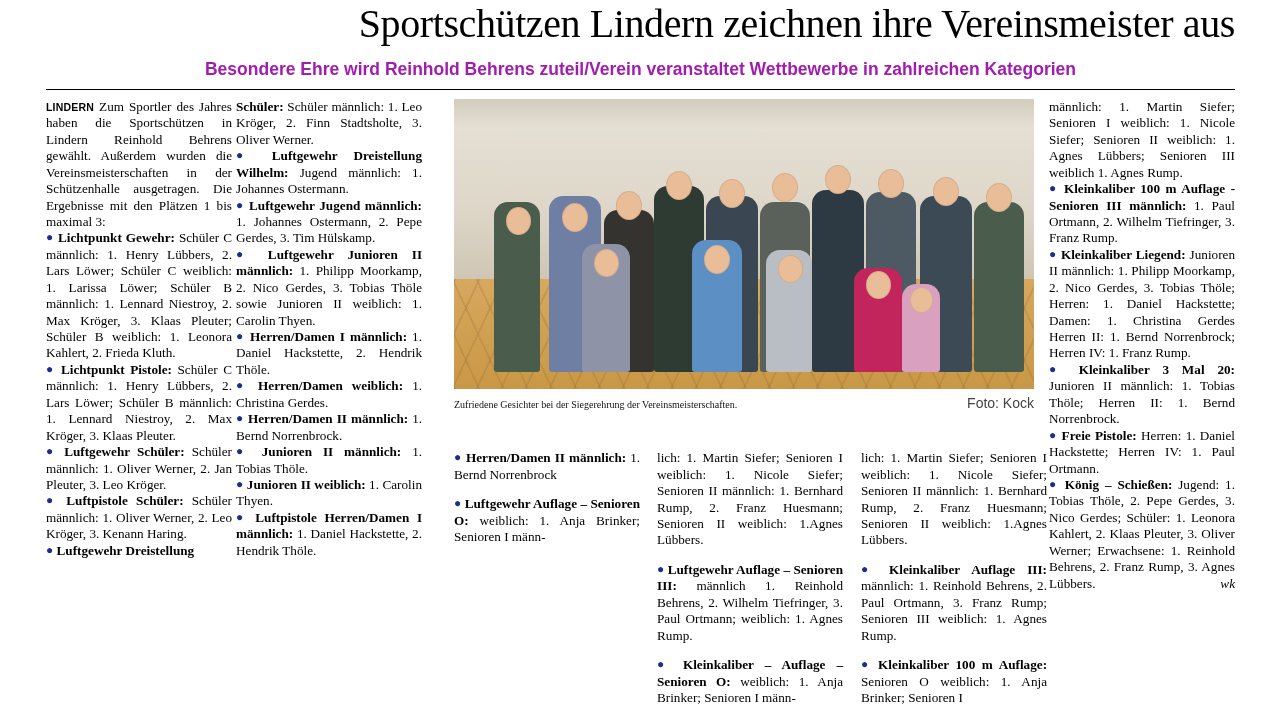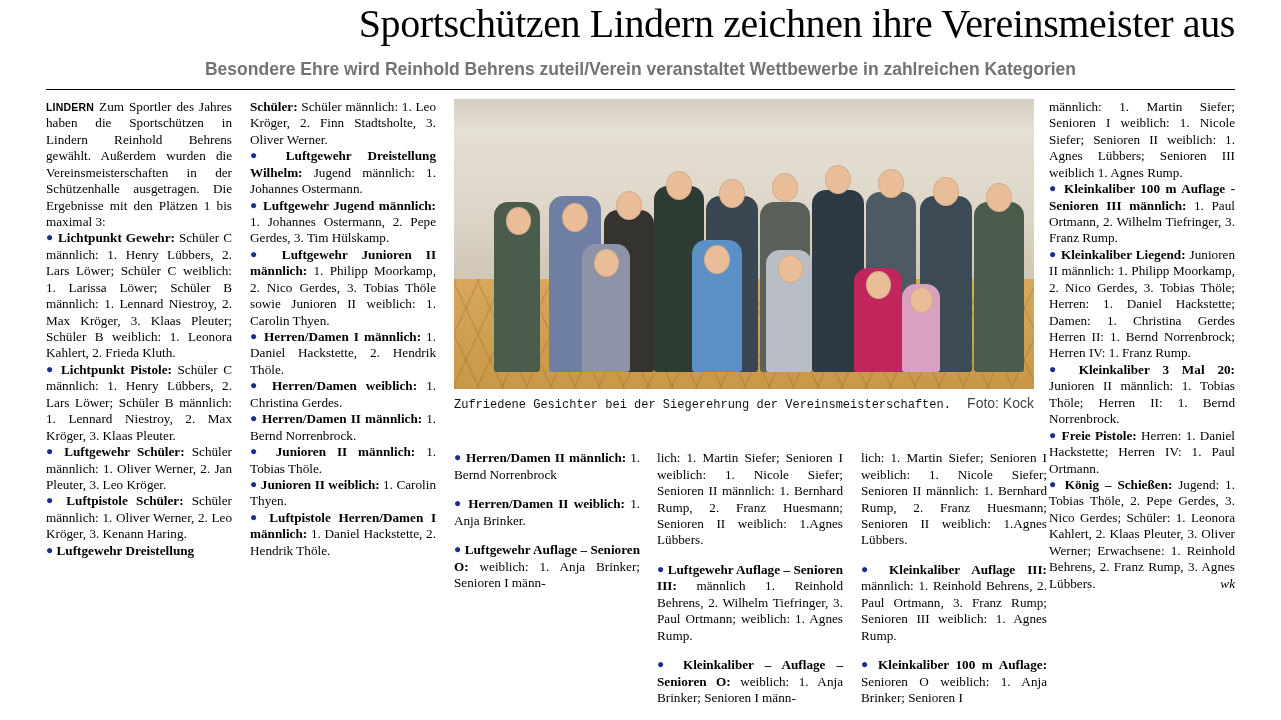--- a/index.html
+++ b/index.html
@@ -31,21 +31,21 @@
     margin: 4px 0 8px 0;
     padding: 0;
   }
   .subhead {
     font-family: "Liberation Sans", sans-serif;
     font-size: 17.5px;
     font-weight: 700;
     text-align: center;
     line-height: 1.15;
     margin: 14px 0 0 0;
-    color: #737373;
+    color: #a21caf;
   }
   .rule {
     border-top: 1px solid #000;
     margin: 10px 0 0 0;
     height: 0;
   }
   
   .top-region {
     position: relative;
     margin-top: 9px;
@@ -59,21 +59,21 @@
     font-size: 13.2px;
     line-height: 1.245;
     text-align: justify;
     hyphens: auto;
   }
   .col p {
     margin: 0;
     text-indent: 0;
   }
   .c1 { left: 0px; }
-  .c2 { left: 204px; }
+  .c2 { left: 190px; }
   .c-photo { left: 408px; width: 580px; }
   .c5 { left: 1003px; width: 186px; }
 
   .kicker {
     font-family: "Liberation Sans", sans-serif;
     font-size: 10.5px;
     font-weight: 700;
     letter-spacing: 0.2px;
   }
   .bull {
@@ -125,22 +125,22 @@
     border: 1px solid rgba(0,0,0,.08);
   }
   .caption-row {
     display: flex;
     justify-content: space-between;
     align-items: baseline;
     width: 580px;
     margin-top: 6px;
   }
   .caption {
-    font-family: Liberation Mono, monospace;
-    font-size: 12px;
+    font-family: Liberation Serif, serif;
+    font-size: 10px;
     color: #111;
   }
   .credit {
     font-family: "Liberation Sans", sans-serif;
     font-size: 14px;
     color: #444;
   }
 
   
   .bottom-region {
@@ -267,21 +267,20 @@
       <p><span class="bull">●</span> <span class="bold">Freie Pistole:</span><span> Herren: 1. Daniel Hackstette; Herren IV: 1. Paul Ortmann.</span></p>
       <p><span class="bull">●</span> <span class="bold">König – Schießen:</span><span> Jugend: 1. Tobias Thöle, 2. Pepe Gerdes, 3. Nico Gerdes; Schüler: 1. Leonora Kahlert, 2. Klaas Pleuter, 3. Oliver Werner; Erwachsene: 1. Reinhold Behrens, 2. Franz Rump, 3. Agnes Lübbers.</span><span class="sig">wk</span></p>
     </div>
 
   </div>
 
   <div class="bottom-region">
 
     <div class="bcol b1">
       <p><span class="bull">●</span> <span class="bold">Herren/Damen II männlich:</span><span> 1. Bernd Norrenbrock</span></p>
-      <p><span class="bull">●</span> <span class="bold">Herren/Damen II weiblich:</span><span> 1. Anja Brinker.</span></p>
       <p><span class="bull">●</span> <span class="bold">Luftgewehr Auflage – Senioren O:</span><span> weiblich: 1. Anja Brinker; Senioren I männ-</span></p>
     </div>
 
     <div class="bcol b2">
       <p><span>lich: 1. Martin Siefer; Senioren I weiblich: 1. Nicole Siefer; Senioren II männlich: 1. Bernhard Rump, 2. Franz Huesmann; Senioren II weiblich: 1.Agnes Lübbers.</span></p>
       <p><span class="bull">●</span> <span class="bold">Luftgewehr Auflage – Senioren III:</span><span> männlich 1. Reinhold Behrens, 2. Wilhelm Tiefringer, 3. Paul Ortmann; weiblich: 1. Agnes Rump.</span></p>
       <p><span class="bull">●</span> <span class="bold">Kleinkaliber – Auflage – Senioren O:</span><span> weiblich: 1. Anja Brinker; Senioren I männ-</span></p>
     </div>
 
     <div class="bcol b3">

